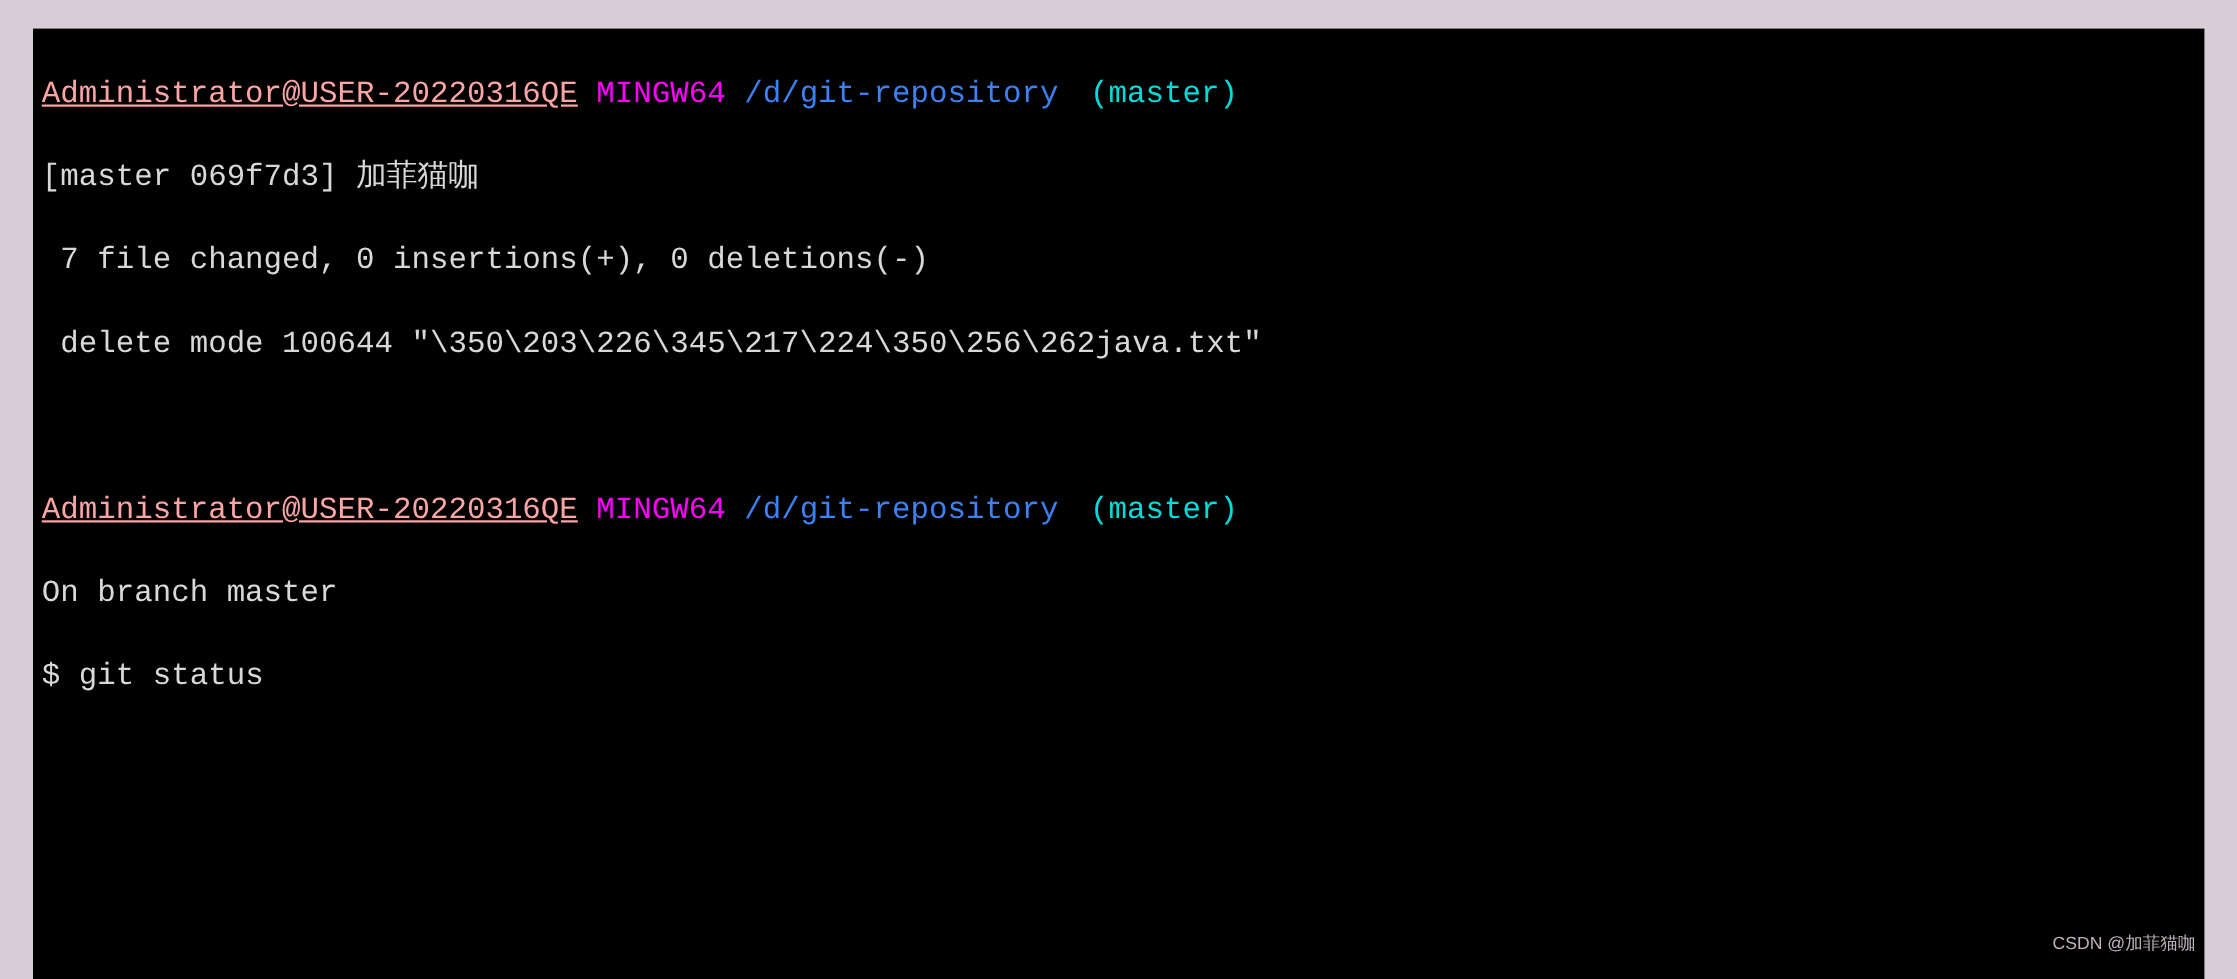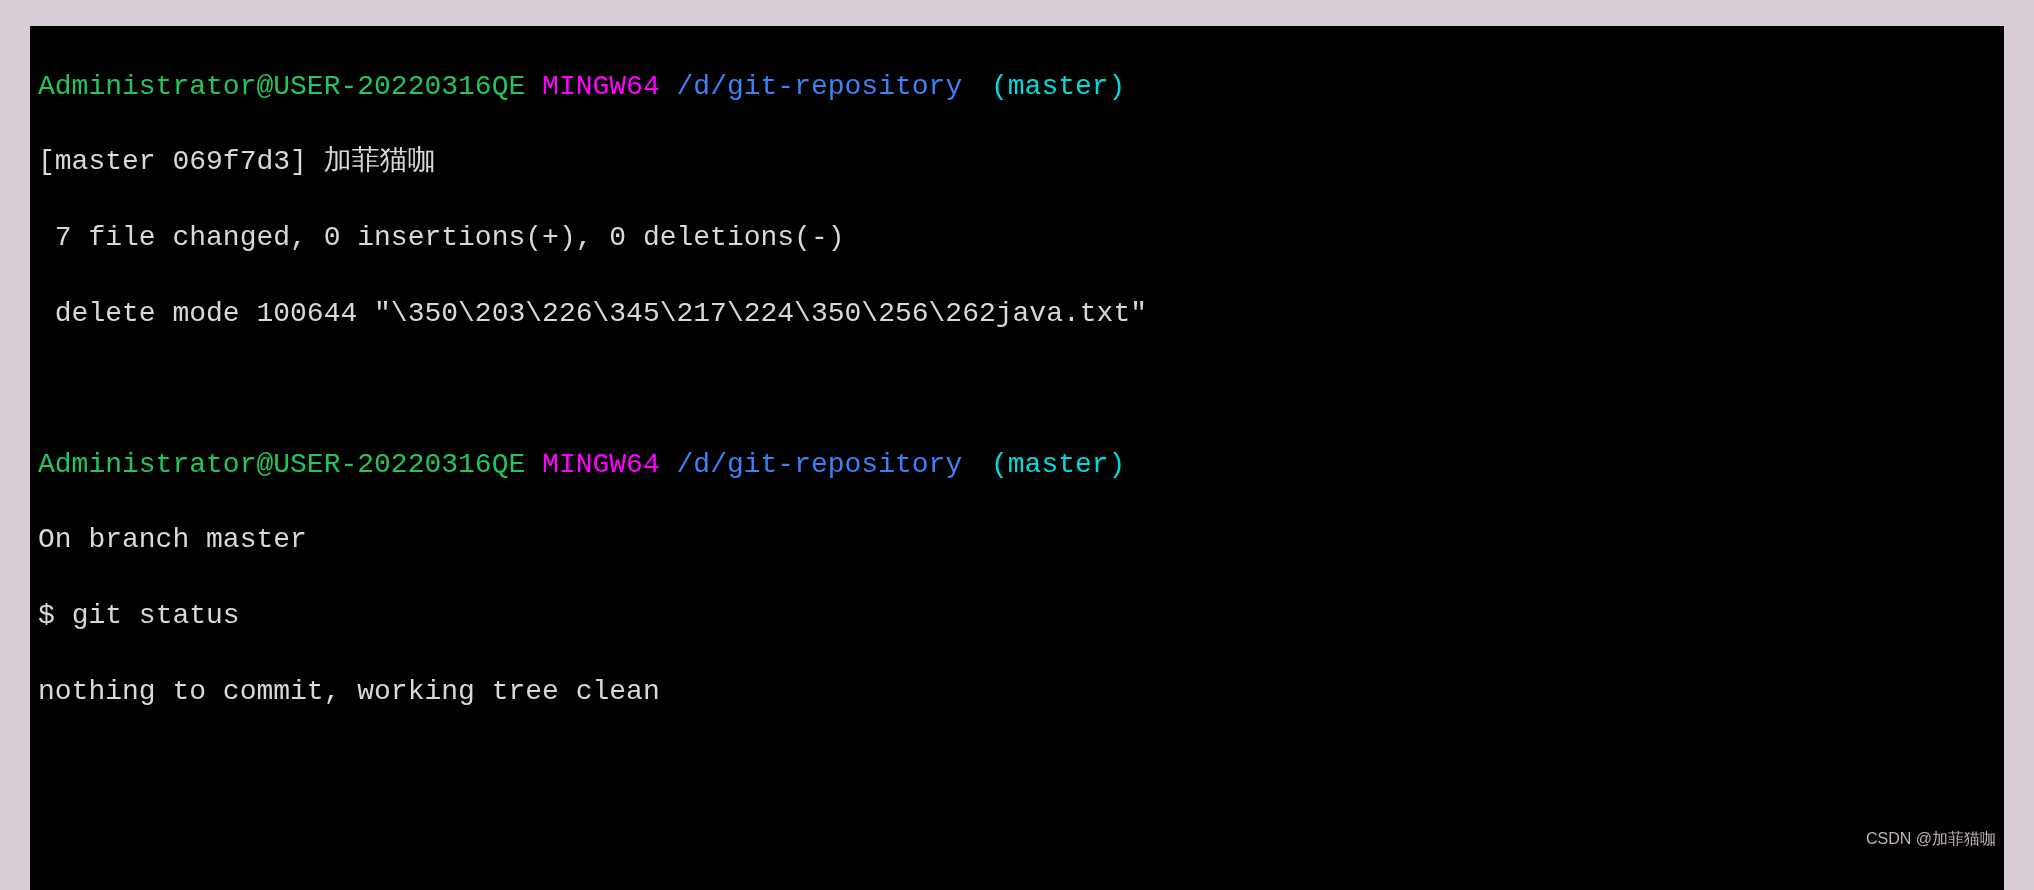--- a/index.html
+++ b/index.html
@@ -14,48 +14,47 @@
     height: 890px;
     overflow: hidden;
   }
   .terminal {
     background: #000;
     color: #d8d8d8;
     padding: 4px 8px 6px 8px;
     white-space: pre;
     min-height: 640px;
   }
-  .user { color: #22c55e; }
+  .user { color: #fca5a5; text-decoration: underline; }
   .env  { color: #ff00ff; }
   .path { color: #3b82f6; }
   .branch { color: #00dcdc; margin-left: 12px; }
   .dollar { color: #d8d8d8; }
   .line { display: block; }
   .watermark {
     position: absolute;
     right: 38px;
-    bottom: 40px;
+    bottom: 20px;
     font-size: 16px;
     color: #bfb4bd;
     font-family: sans-serif;
   }
 </style>
 </head>
 <body>
 
 <div class="terminal">
 <span class="line"><span class="user">Administrator@USER-20220316QE</span> <span class="env">MINGW64</span> <span class="path">/d/git-repository</span> <span class="branch">(master)</span></span>
 <span class="line">[master 069f7d3] 加菲猫咖</span>
 <span class="line"> 7 file changed, 0 insertions(+), 0 deletions(-)</span>
 <span class="line"> delete mode 100644 "\350\203\226\345\217\224\350\256\262java.txt"</span>
 <span class="line"> </span>
 <span class="line"><span class="user">Administrator@USER-20220316QE</span> <span class="env">MINGW64</span> <span class="path">/d/git-repository</span> <span class="branch">(master)</span></span>
 <span class="line">On branch master</span>
 <span class="line"><span class="dollar">$</span> <span>git status</span></span>
-<span class="line">nothing to commit, working tree clean</span>
 <span class="line"> </span>
 
 
 
 
 
 </div>
 
 <div class="watermark">CSDN @加菲猫咖</div>
 

